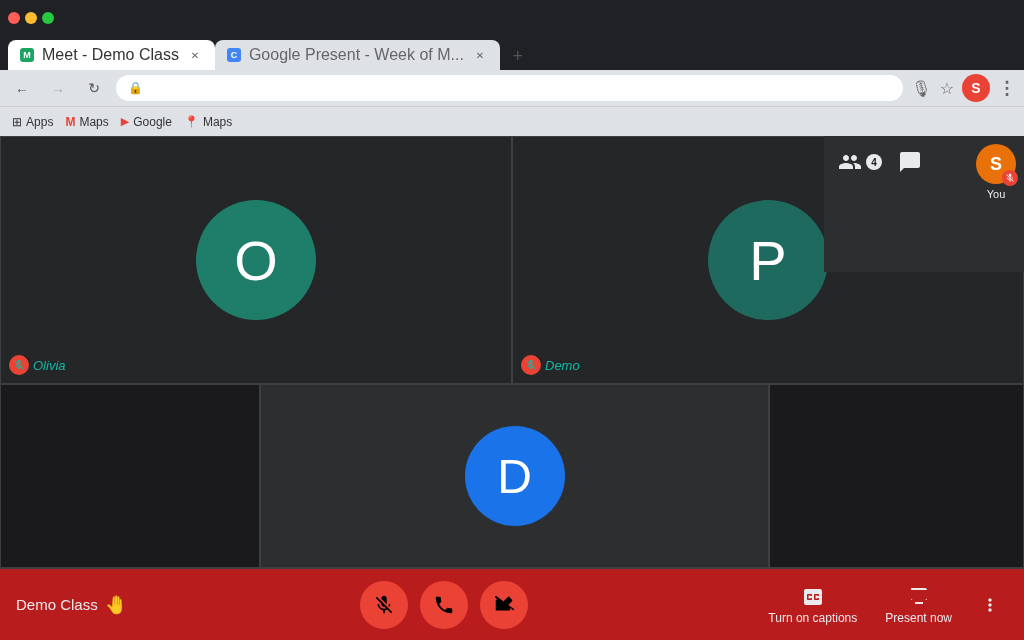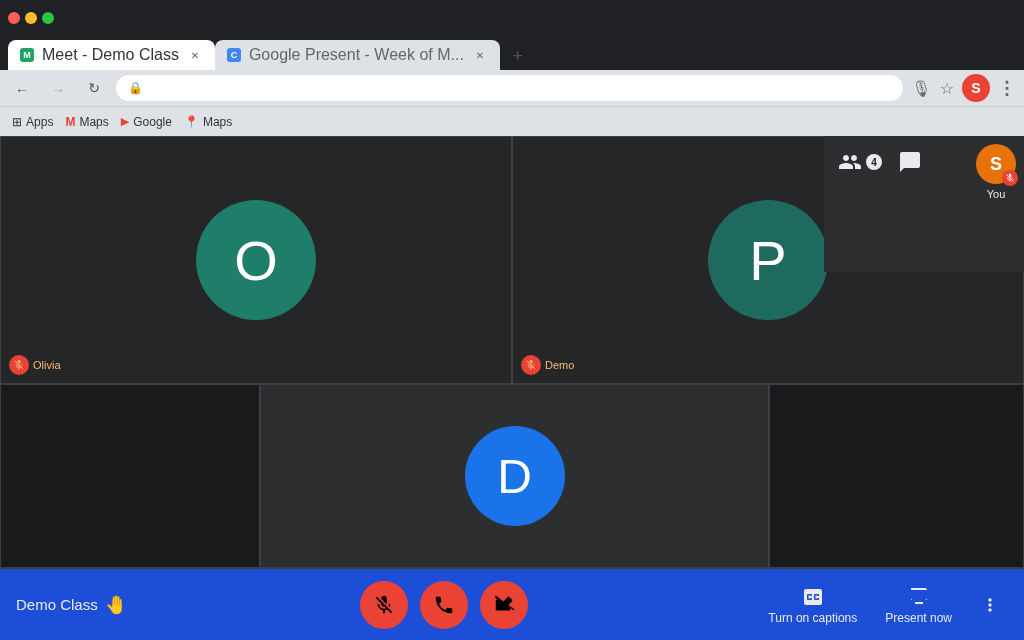--- a/index.html
+++ b/index.html
@@ -37,30 +37,30 @@
     .self-avatar { width: 40px; height: 40px; border-radius: 50%; background: #e8710a; display: flex; align-items: center; justify-content: center; color: #fff; font-size: 18px; font-weight: bold; position: relative; }
     .self-mute-badge { position: absolute; bottom: -2px; right: -2px; width: 16px; height: 16px; background: #ea4335; border-radius: 50%; display: flex; align-items: center; justify-content: center; }
     .self-label { font-size: 11px; color: #e8eaed; }
 
     
     .video-grid-top { display: flex; flex: 1; height: 320px; }
     .video-cell { flex: 1; position: relative; display: flex; align-items: center; justify-content: center; background: #2d2e30; border: 1px solid #3c4043; }
     .participant-avatar { width: 120px; height: 120px; border-radius: 50%; display: flex; align-items: center; justify-content: center; color: #fff; font-size: 56px; font-weight: 300; }
     .avatar-teal { background: #1e7e6a; }
     .avatar-blue { background: #1a73e8; }
-    .participant-label { position: absolute; bottom: 8px; left: 8px; display: flex; align-items: center; gap: 4px; color: #fdba74; font-size: 11px; }
+    .participant-label { position: absolute; bottom: 8px; left: 8px; display: flex; align-items: center; gap: 4px; color: #14b8a6; font-size: 13px; font-style: italic; }
     .mute-icon-small { width: 20px; height: 20px; background: #ea4335; border-radius: 50%; display: flex; align-items: center; justify-content: center; }
 
     .video-grid-bottom { display: flex; height: 184px; }
     .bottom-cell-left { width: 260px; background: #1a1a1c; border: 1px solid #3c4043; }
     .bottom-cell-center { flex: 1; background: #2d2e30; border: 1px solid #3c4043; display: flex; align-items: center; justify-content: center; position: relative; }
     .bottom-cell-right { width: 255px; background: #1a1a1c; border: 1px solid #3c4043; }
 
     
-    .meet-bottom-bar { height: 72px; background: #1d4ed8; display: flex; align-items: center; justify-content: space-between; padding: 0 16px; border-top: 1px solid #3c4043; }
+    .meet-bottom-bar { height: 72px; background: #b91c1c; display: flex; align-items: center; justify-content: space-between; padding: 0 16px; border-top: 1px solid #3c4043; }
     .bottom-left { display: flex; align-items: center; gap: 8px; }
     .meeting-title { font-size: 15px; color: #e8eaed; font-weight: 500; }
     .bottom-center { display: flex; gap: 12px; align-items: center; }
     .ctrl-btn { width: 48px; height: 48px; border-radius: 50%; border: none; cursor: pointer; display: flex; align-items: center; justify-content: center; }
     .ctrl-btn-red { background: #ea4335; }
     .bottom-right { display: flex; align-items: center; gap: 12px; }
     .bottom-action { display: flex; flex-direction: column; align-items: center; gap: 2px; cursor: pointer; color: #e8eaed; padding: 4px 8px; border-radius: 4px; }
     .bottom-action-label { font-size: 12px; color: #e8eaed; }
     .more-btn { width: 36px; height: 36px; border-radius: 50%; display: flex; align-items: center; justify-content: center; cursor: pointer; color: #e8eaed; }
 

